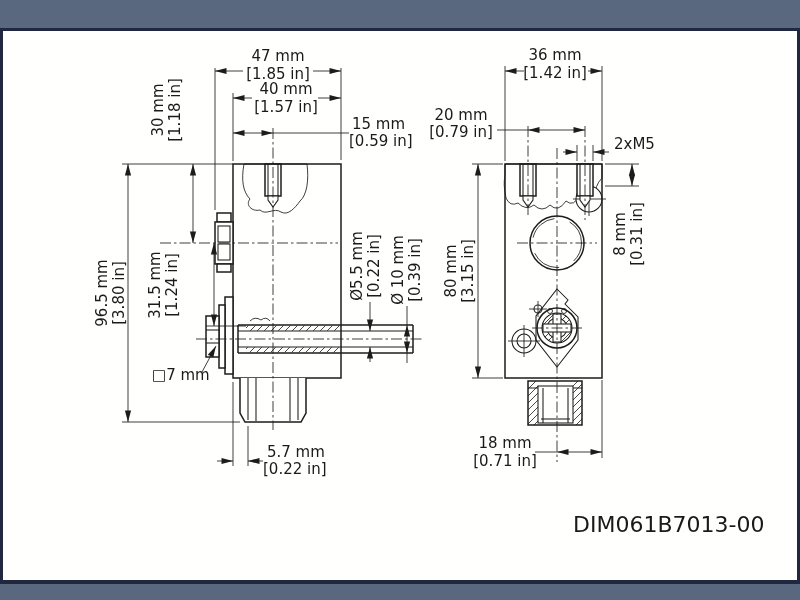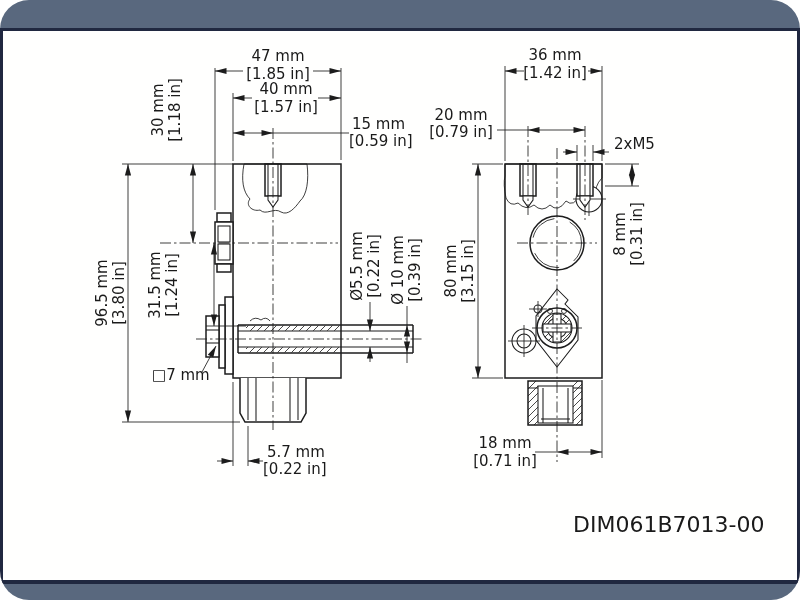--- a/index.html
+++ b/index.html
@@ -1,17 +1,17 @@
 <!DOCTYPE html>
 <html><head>
 <meta charset="utf-8">
 <style>
   html,body{margin:0;padding:0;background:#fff;}
   .stage{position:relative;width:800px;height:600px;overflow:hidden;background:#fffffe;
-         font-family:"DejaVu Sans","Liberation Sans",sans-serif;border-radius:29px;}
+         font-family:"DejaVu Sans","Liberation Sans",sans-serif;}
   .bar-top{position:absolute;left:0;top:0;width:800px;height:28px;background:#59687e;z-index:3;}
   .bar-top-line{position:absolute;left:0;top:28px;width:800px;height:3px;background:#202840;z-index:3;}
   .bar-bottom-line{position:absolute;left:0;top:580px;width:800px;height:4px;background:#202840;z-index:3;}
   .bar-bottom{position:absolute;left:0;top:584px;width:800px;height:16px;background:#59687e;z-index:3;}
   .edge-left{position:absolute;left:0;top:28px;width:3px;height:556px;background:#202840;z-index:3;}
   .edge-right{position:absolute;right:0;top:28px;width:3px;height:556px;background:#202840;z-index:3;}
   svg.drawing{position:absolute;left:0;top:0;z-index:1;}
   svg.drawing text{fill:#1a1a1a;font-family:"DejaVu Sans","Liberation Sans",sans-serif;font-size:15px;}
   svg.drawing text.big{font-size:22px;}
   .o{stroke:#1c1c1c;stroke-width:1.5;fill:none;}          

